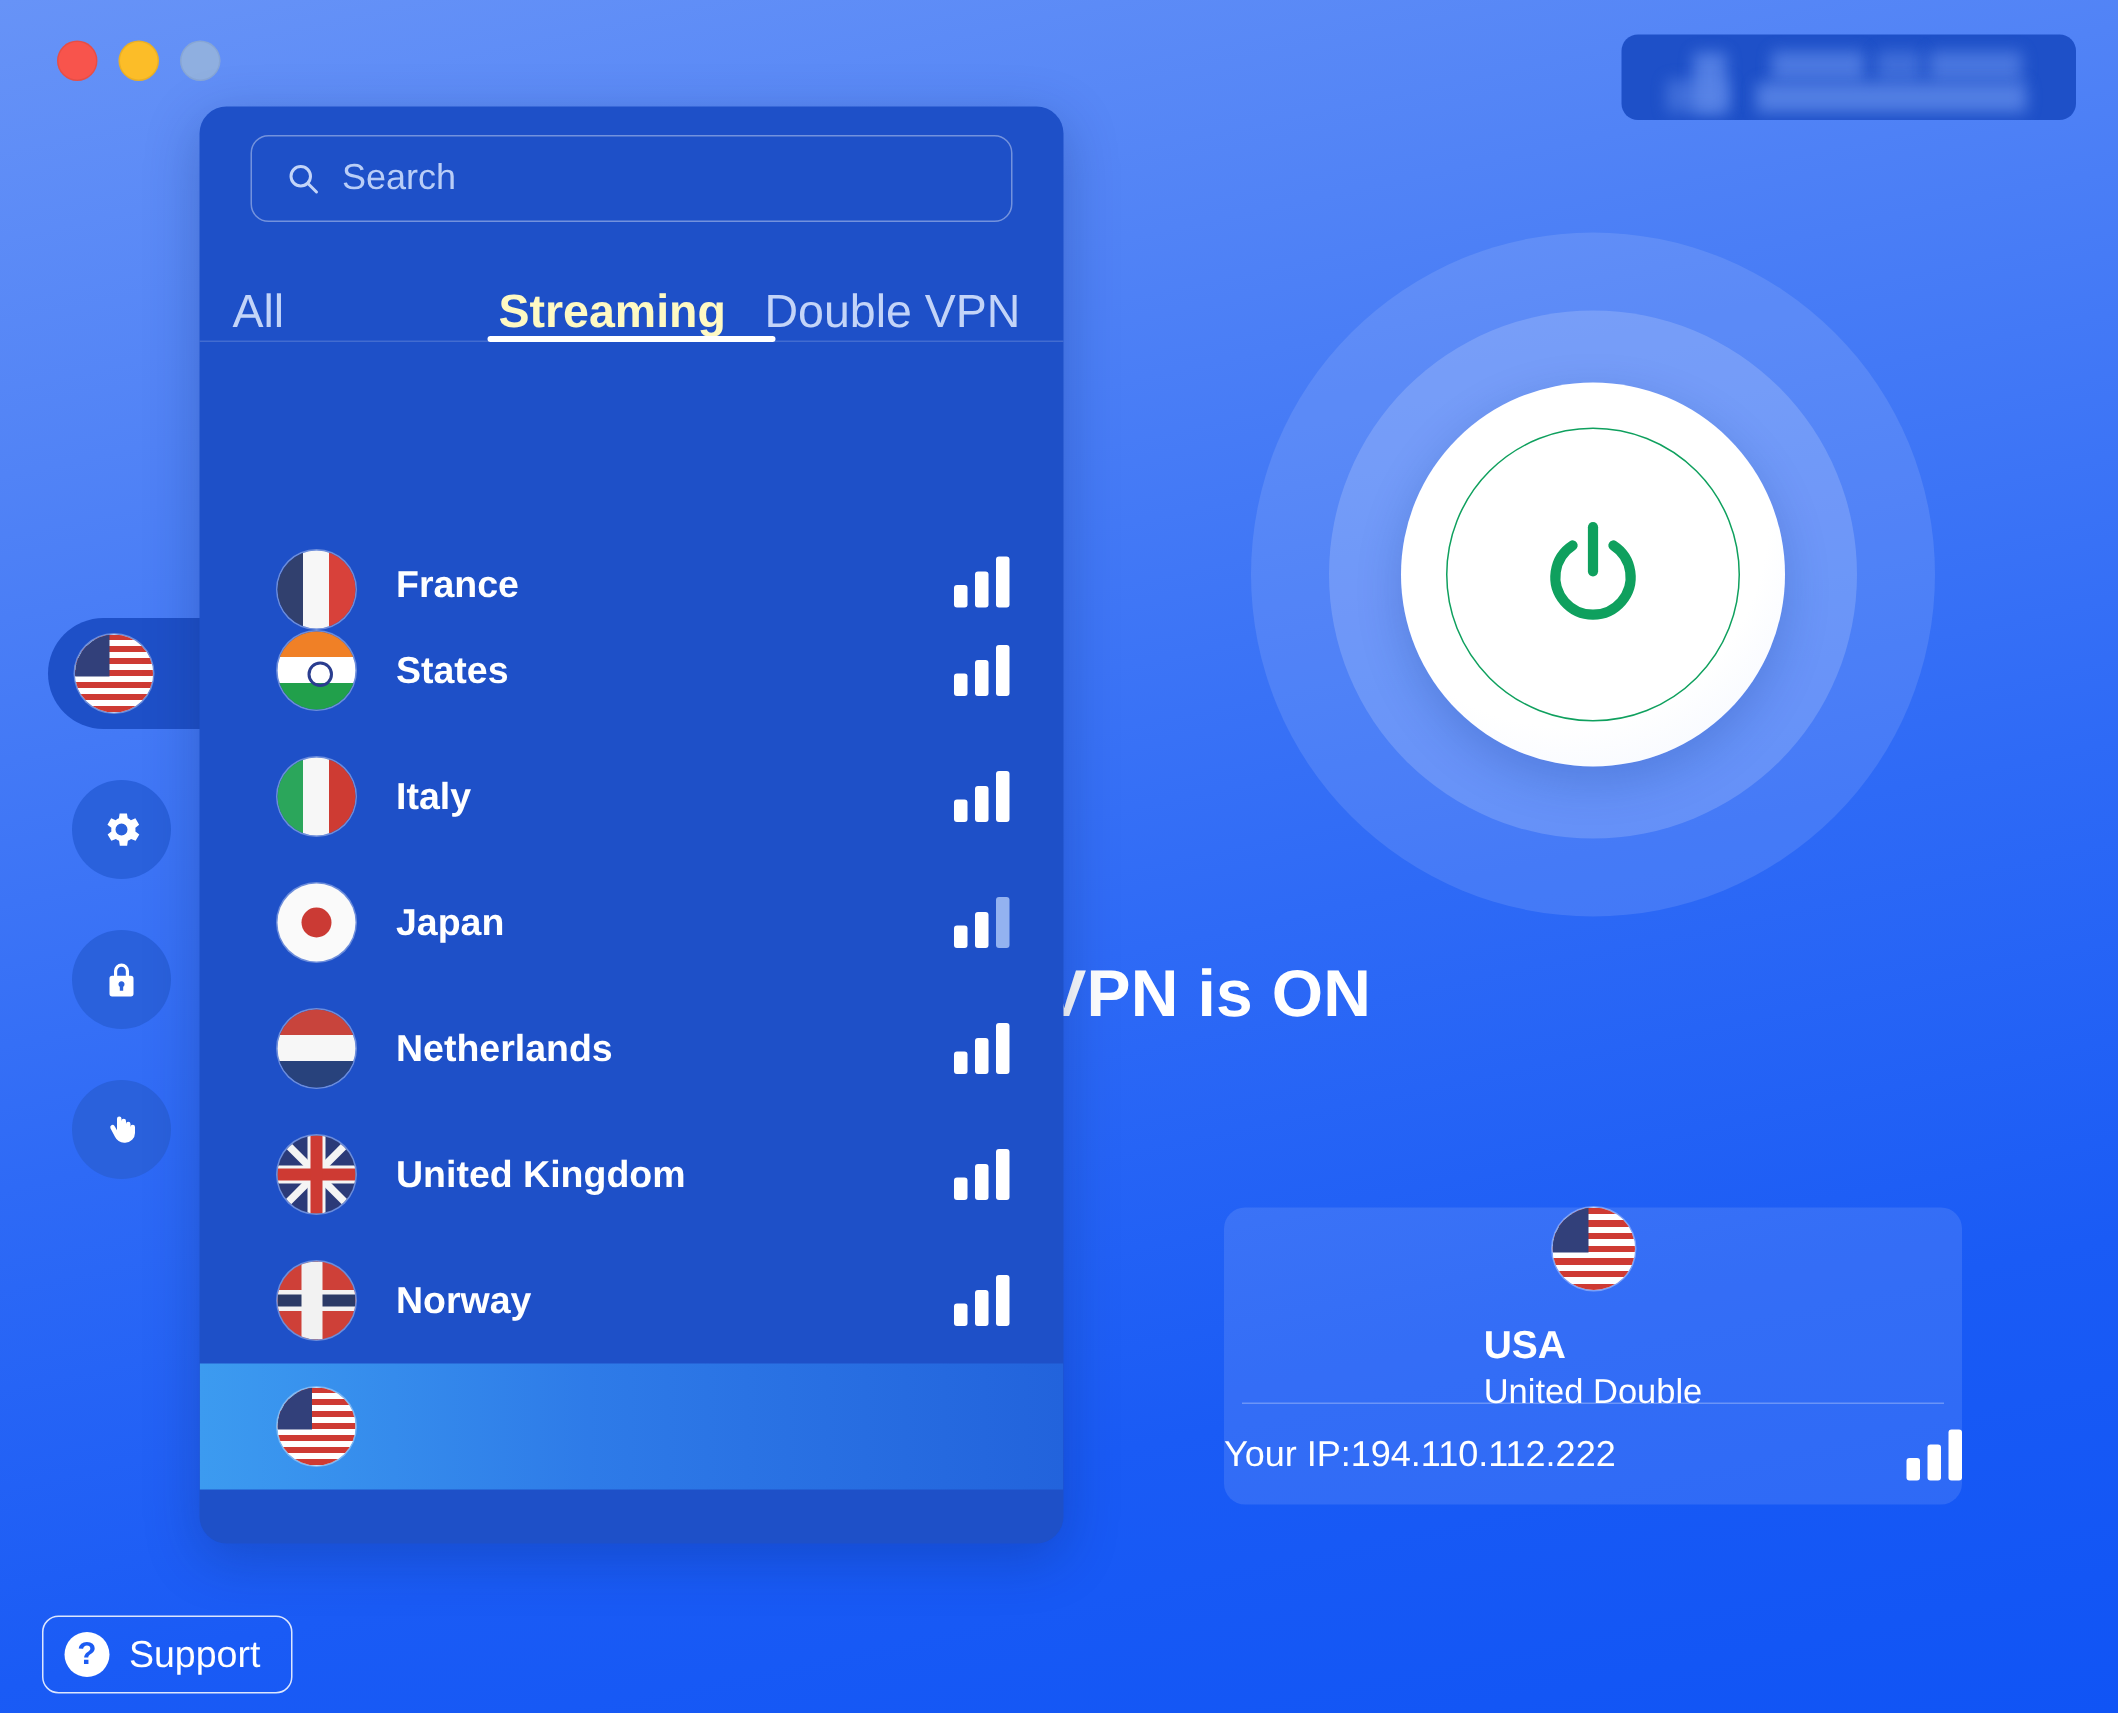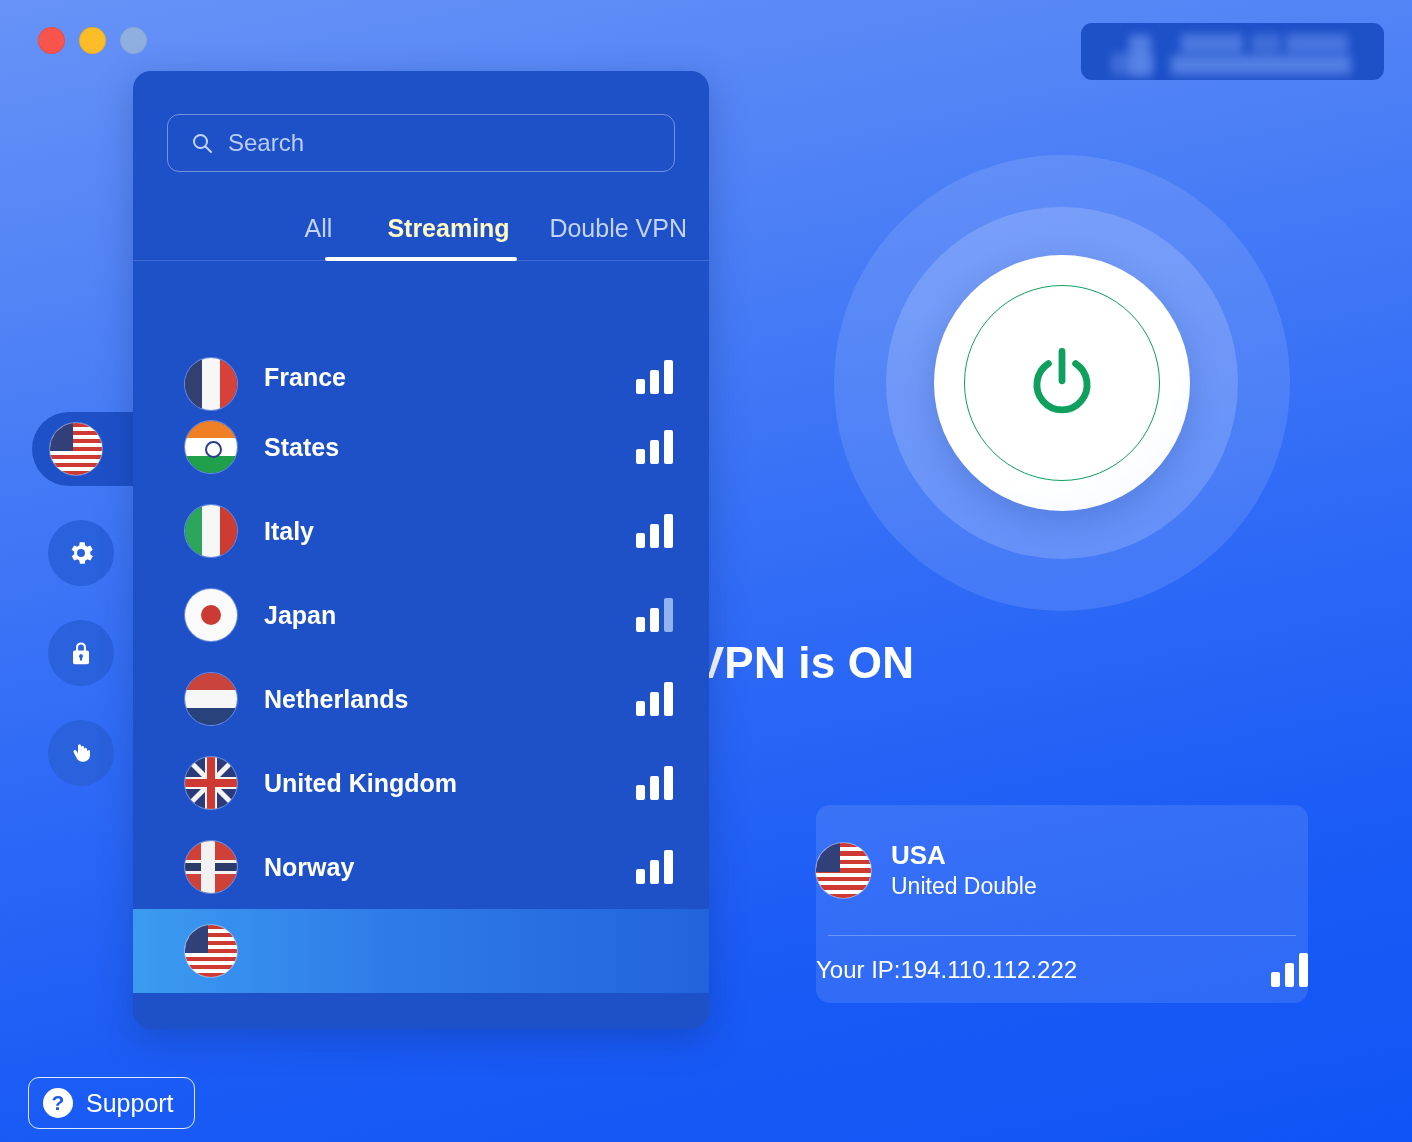--- a/index.html
+++ b/index.html
@@ -157,21 +157,21 @@
   
   .panel {
     position: absolute; left: 133px; top: 71px;
     width: 576px; height: 958px;
     background: #1E50C8;
     border-radius: 18px;
     box-shadow: 0 10px 36px rgba(9,35,100,.28);
     overflow: hidden;
     z-index: 5;
   }
-  .search-wrap { padding: 43px 34px 0 34px; }
+  .search-wrap { padding: 19px 34px 0 34px; }
   .search-box {
     height: 58px; border-radius: 12px;
     border: 1px solid rgba(255,255,255,.38);
     display: flex; align-items: center; gap: 14px;
     padding: 0 22px;
   }
   .search-input {
     flex: 1; background: transparent; border: 0; outline: 0;
     color: #FFFFFF; font-size: 24px;
     font-family: "Liberation Sans", sans-serif;
@@ -180,42 +180,42 @@
 
   .tabs {
     display: flex; margin-top: 42px; padding: 0 22px;
     position: relative;
   }
   .tabs::after {
     content:''; position:absolute; left:0; right:0; bottom:0;
     height:1px; background: rgba(255,255,255,.16);
   }
   .tab {
-    flex: 1; text-align: right; padding-bottom: 18px;
-    color: #C3D4F8; font-size: 25px; cursor: pointer;
+    flex: 1; text-align: left; padding-bottom: 2px;
+    color: #C3D4F8; font-size: 31px; cursor: pointer;
     position: relative;
   }
   .tab.active { color: #fef9c3; font-weight: bold; }
   .tab.active::after {
     content:''; position: absolute; left: 50%; bottom: 0;
     transform: translateX(-50%);
     width: 192px; height: 4px; border-radius: 2px; background: #FFFFFF;
   }
 
   .country-list {
     position: absolute; left: 0; right: 0;
     top: 278px; bottom: 16px;
     overflow: hidden;
   }
   .country-row {
     display: flex; align-items: center;
     height: 84px; padding: 0 36px 0 52px;
     cursor: pointer;
   }
-  .country-row.first { height: 56px; align-items: center; }
+  .country-row.first { height: 56px; align-items: flex-end; }
   .country-row.first .flag-circle { margin-bottom: -14px; }
   .country-row.selected {
     background: linear-gradient(90deg, #3C9BF0 0%, #2E7BE8 45%, #2263DC 100%);
   }
   .country-row .flag-circle { width: 52px; height: 52px; }
   .country-name {
     margin-left: 27px; color: #FFFFFF;
     font-size: 25px; font-weight: bold;
     white-space: nowrap;
   }
@@ -268,22 +268,22 @@
     letter-spacing: .2px;
   }
 
   .conn-card {
     position: absolute; left: 816px; top: 805px;
     width: 492px; height: 198px;
     background: rgba(255,255,255,.11);
     border-radius: 14px;
   }
   .conn-top {
-    display: flex; align-items: center; justify-content: flex-start;
-    gap: 20px; height: 130px;
+    display: flex; align-items: center; justify-content: space-between;
+    gap: 20px; height: 130px; flex-direction: column;
   }
   .conn-top .flag-circle { width: 55px; height: 55px; }
   .conn-labels { line-height: 1.25; }
   .conn-code {
     color: #FFFFFF; font-size: 26px; font-weight: bold;
   }
   .conn-country { color: #FFFFFF; font-size: 23px; }
   .conn-divider {
     height: 1px; margin: 0 12px;
     background: rgba(255,255,255,.28);

